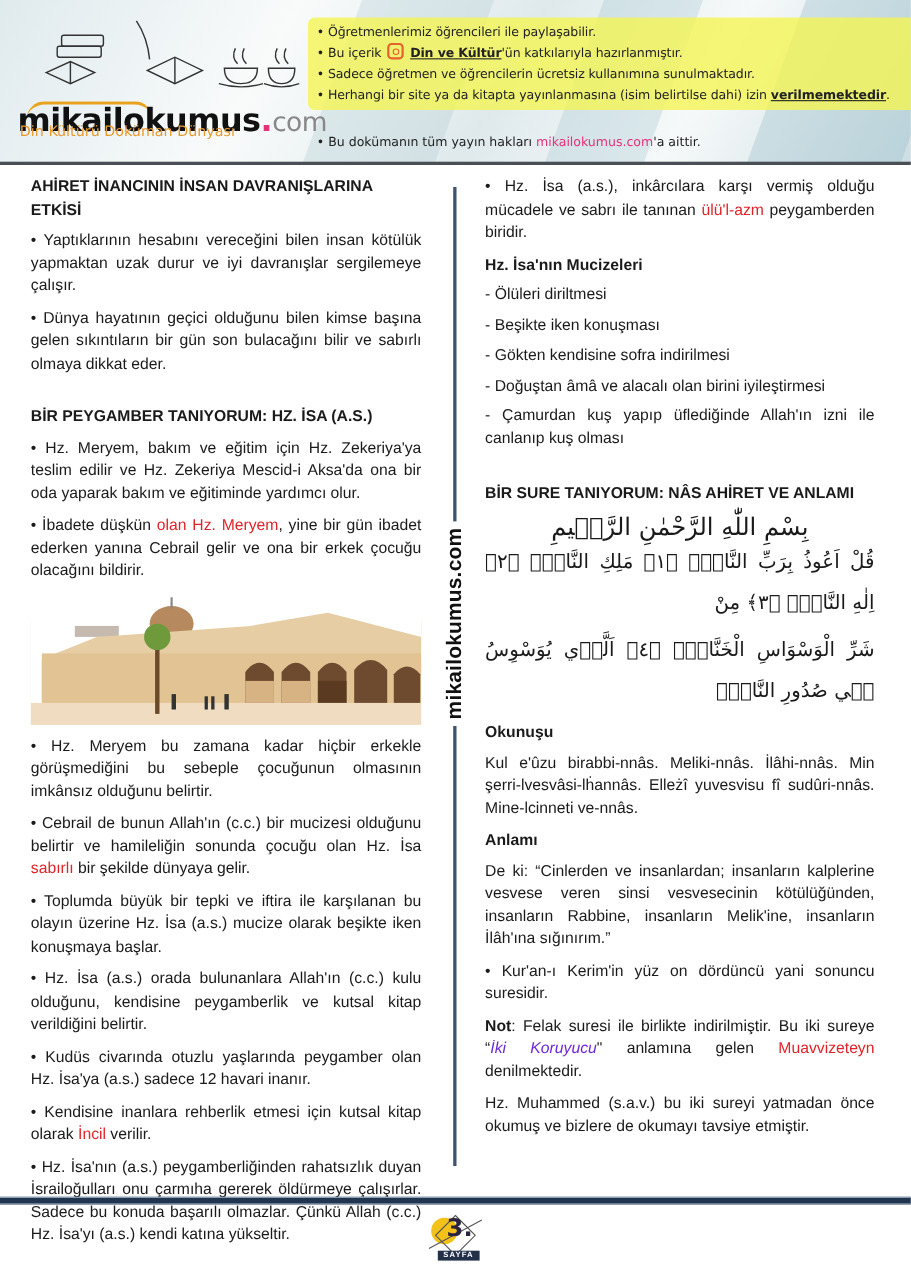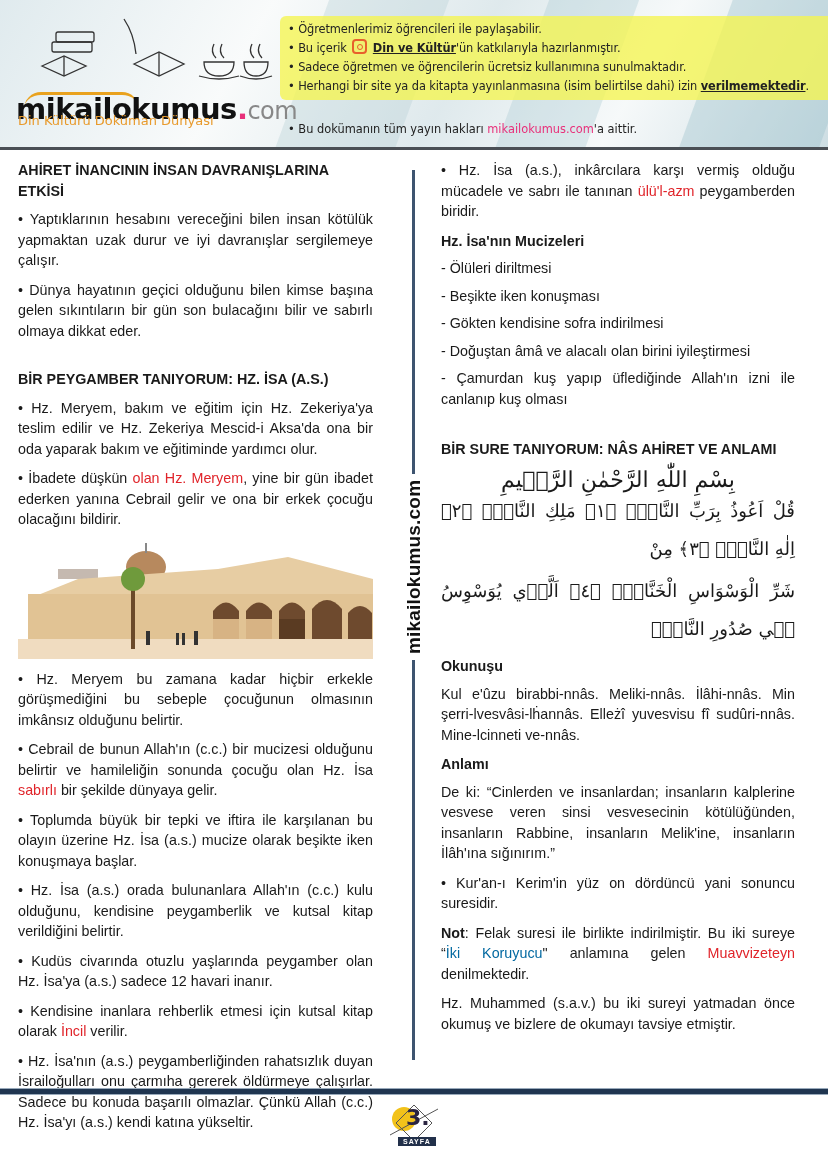--- a/index.html
+++ b/index.html
@@ -56,27 +56,27 @@
   }
   .u { text-decoration:underline; font-weight:bold; }
   .notice-extra {
     position:absolute; left:288px; top:122px; font-family:"DejaVu Sans", sans-serif;
     font-size:11.4px; color:#222;
   }
   .pink { color:#e8307a; }
 
   
   .col { position:absolute; top:160px; font-size:14.3px; line-height:20.5px; color:#1a1a1a; }
-  .col-left { left:18px; width:355px; }
+  .col-left { left:28px; width:355px; }
   .col-right { left:441px; width:354px; }
   .col p { margin:0 0 9px 0; text-align:justify; }
   .col h3 { margin:0 0 8px 0; font-size:14.3px; font-weight:bold; }
   .col h4 { margin:0 0 7px 0; font-size:14.3px; font-weight:bold; }
   .red { color:#e0242a; }
-  .purple { color:#0369a1; }
+  .purple { color:#6d28d9;font-style:italic; }
   .mosque {
     width:355px; height:120px; margin:6px 0 10px 0; position:relative; overflow:hidden;
     background:linear-gradient(#fff 0%, #fff 20%, #f3e3c6 20%);
   }
   .divider {
     position:absolute; left:412px; top:170px; width:3px; height:890px; background:#3e5470;
   }
   .vertical-brand {
     position:absolute; left:403px; top:660px; transform:rotate(-90deg); transform-origin:left top;
     font-family:"Liberation Sans", sans-serif; font-weight:bold; font-size:19px;

